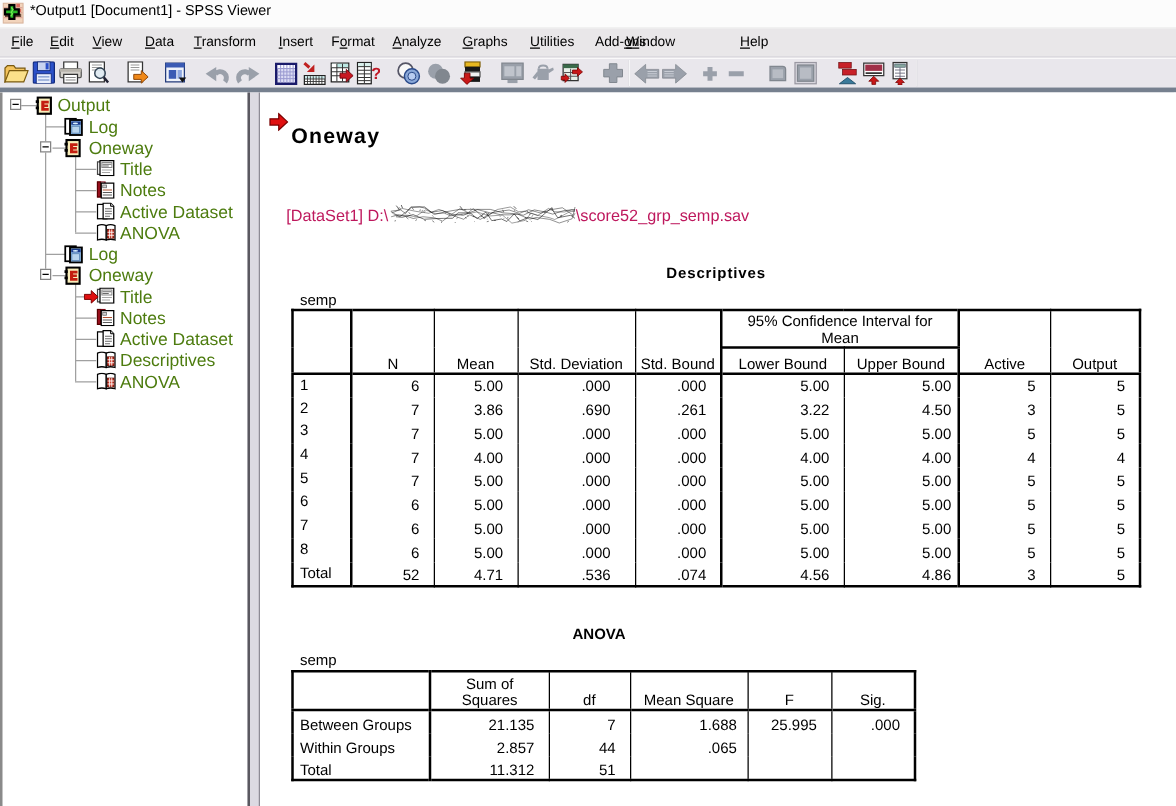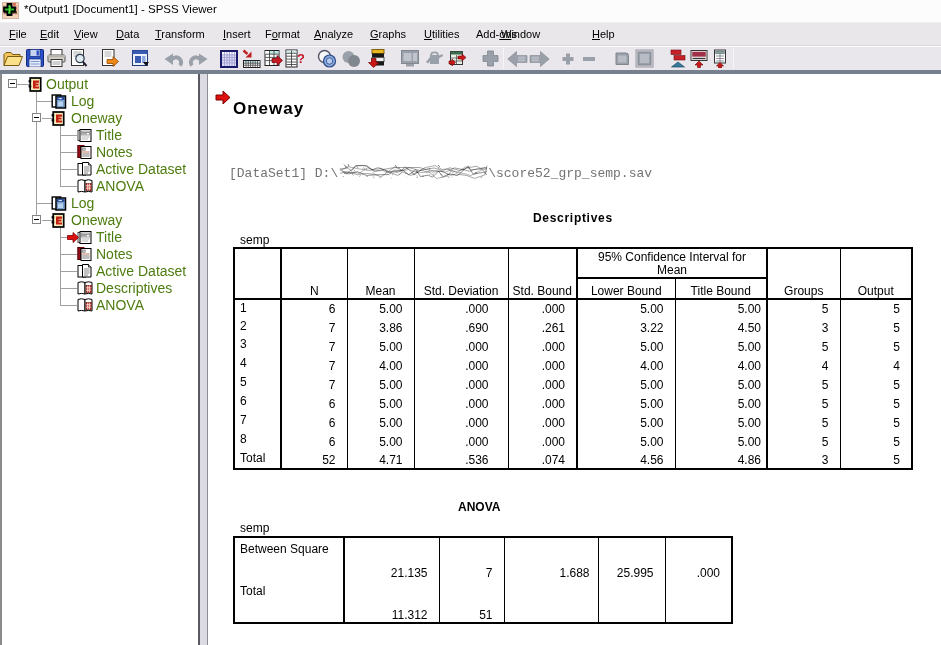--- a/index.html
+++ b/index.html
@@ -22,21 +22,21 @@
 .trow { position:absolute; font-size:14px; color:#4d7c0f; white-space:nowrap; }
 .tline { position:absolute; background:#a0a0a0; }
 .ebox { position:absolute; width:9px; height:9px; background:#fff; border:1px solid #848484; }
 .ebox i { position:absolute; left:1px; top:3px; width:5px; height:1px; background:#000; }
 .ticon { position:absolute; }
 
 #split { position:absolute; left:198px; top:74px; width:10px; height:571px; background:#dcdae2; border-left:2px solid #5a5860; border-right:1px solid #8e8c96; }
 
 #content { position:absolute; left:208px; top:74px; width:733px; height:571px; background:#fff; }
 #oneway { position:absolute; left:233px; top:99px; font-size:17px; font-weight:bold; letter-spacing:1px; color:#000; }
-#dsline { position:absolute; left:229px; top:164px; font-family:Liberation Mono, monospace; font-size:13px; color:#737373; white-space:pre; }
+#dsline { position:absolute; left:229px; top:164px; font-family:Liberation Sans, sans-serif; font-size:13px; color:#be185d; white-space:pre; }
 #scrib { display:inline-block; width:150px; height:16px; vertical-align:-3px; }
 .h2 { position:absolute; font-size:12px; font-weight:bold; color:#000; }
 .semp { position:absolute; font-size:12px; color:#000; }
 
 table.spss { position:absolute; border-collapse:collapse; table-layout:fixed; font-size:12px; color:#000; }
 table.spss td, table.spss th { font-weight:normal; padding:0; overflow:hidden; white-space:nowrap; }
 table.spss td.num { text-align:right; padding-right:11px; vertical-align:bottom; padding-bottom:1.5px; }
 #anova td.num { padding-bottom:0.5px; }
 table.spss td.lbl { text-align:left; padding-left:5px; vertical-align:top; padding-top:1px; }
 #anova td.lbl { padding-top:4px; }
@@ -483,26 +483,26 @@
       <col style="width:72px">
   </colgroup>
   <tbody>
       <tr style="height:30px">
     <td rowspan="2"></td>
         <td rowspan="2" class="hc bl2">N</td>
         <td rowspan="2" class="hc bl1">Mean</td>
         <td rowspan="2" class="hc bl1">Std. Deviation</td>
         <td rowspan="2" class="hc bl1">Std. Bound</td>
     <td colspan="2" class="hc bl2 cigroup" style="vertical-align:bottom;padding-bottom:0;line-height:13px">95% Confidence Interval for<br>Mean</td>
-    <td rowspan="2" class="hc bl2">Groups</td>
+    <td rowspan="2" class="hc bl2">Active</td>
         <td rowspan="2" class="hc bl1">Output</td>
   </tr>
   <tr style="height:20px">
         <td class="hc bl2">Lower Bound</td>
-        <td class="hc bl1">Title Bound</td>
+        <td class="hc bl1">Upper Bound</td>
       </tr>
   <tr class="body first">
         <td class="lbl">1</td>
         <td class="num bl2">6</td>
         <td class="num bl1">5.00</td>
         <td class="num bl1">.000</td>
         <td class="num bl1">.000</td>
         <td class="num bl2">5.00</td>
         <td class="num bl1">5.00</td>
         <td class="num bl2">5</td>
@@ -603,27 +603,43 @@
 <table class="spss" id="anova" style="left:233px;top:536px;width:498px;height:88px">
   <colgroup>
     <col style="width:110px">
       <col style="width:95px">
       <col style="width:65px">
       <col style="width:94px">
       <col style="width:67px">
       <col style="width:67px">
   </colgroup>
   <tbody>
+      <tr style="height:31px">
+    <td></td>
+        <td class="hc bl2" style="line-height:13px">Sum of<br>Squares</td>
+        <td class="hc bl1">df</td>
+        <td class="hc bl1">Mean Square</td>
+        <td class="hc bl1">F</td>
+        <td class="hc bl1">Sig.</td>
+  </tr>
   <tr class="body first">
-        <td class="lbl">Between Square</td>
+        <td class="lbl">Between Groups</td>
         <td class="num bl2">21.135</td>
         <td class="num bl1">7</td>
         <td class="num bl1">1.688</td>
         <td class="num bl1">25.995</td>
         <td class="num bl1">.000</td>
+      </tr>
+  <tr class="body">
+        <td class="lbl">Within Groups</td>
+        <td class="num bl2">2.857</td>
+        <td class="num bl1">44</td>
+        <td class="num bl1">.065</td>
+        <td class="num bl1"></td>
+        <td class="num bl1"></td>
       </tr>
   <tr class="body">
         <td class="lbl">Total</td>
         <td class="num bl2">11.312</td>
         <td class="num bl1">51</td>
         <td class="num bl1"></td>
         <td class="num bl1"></td>
         <td class="num bl1"></td>
       </tr>
 </tbody>

